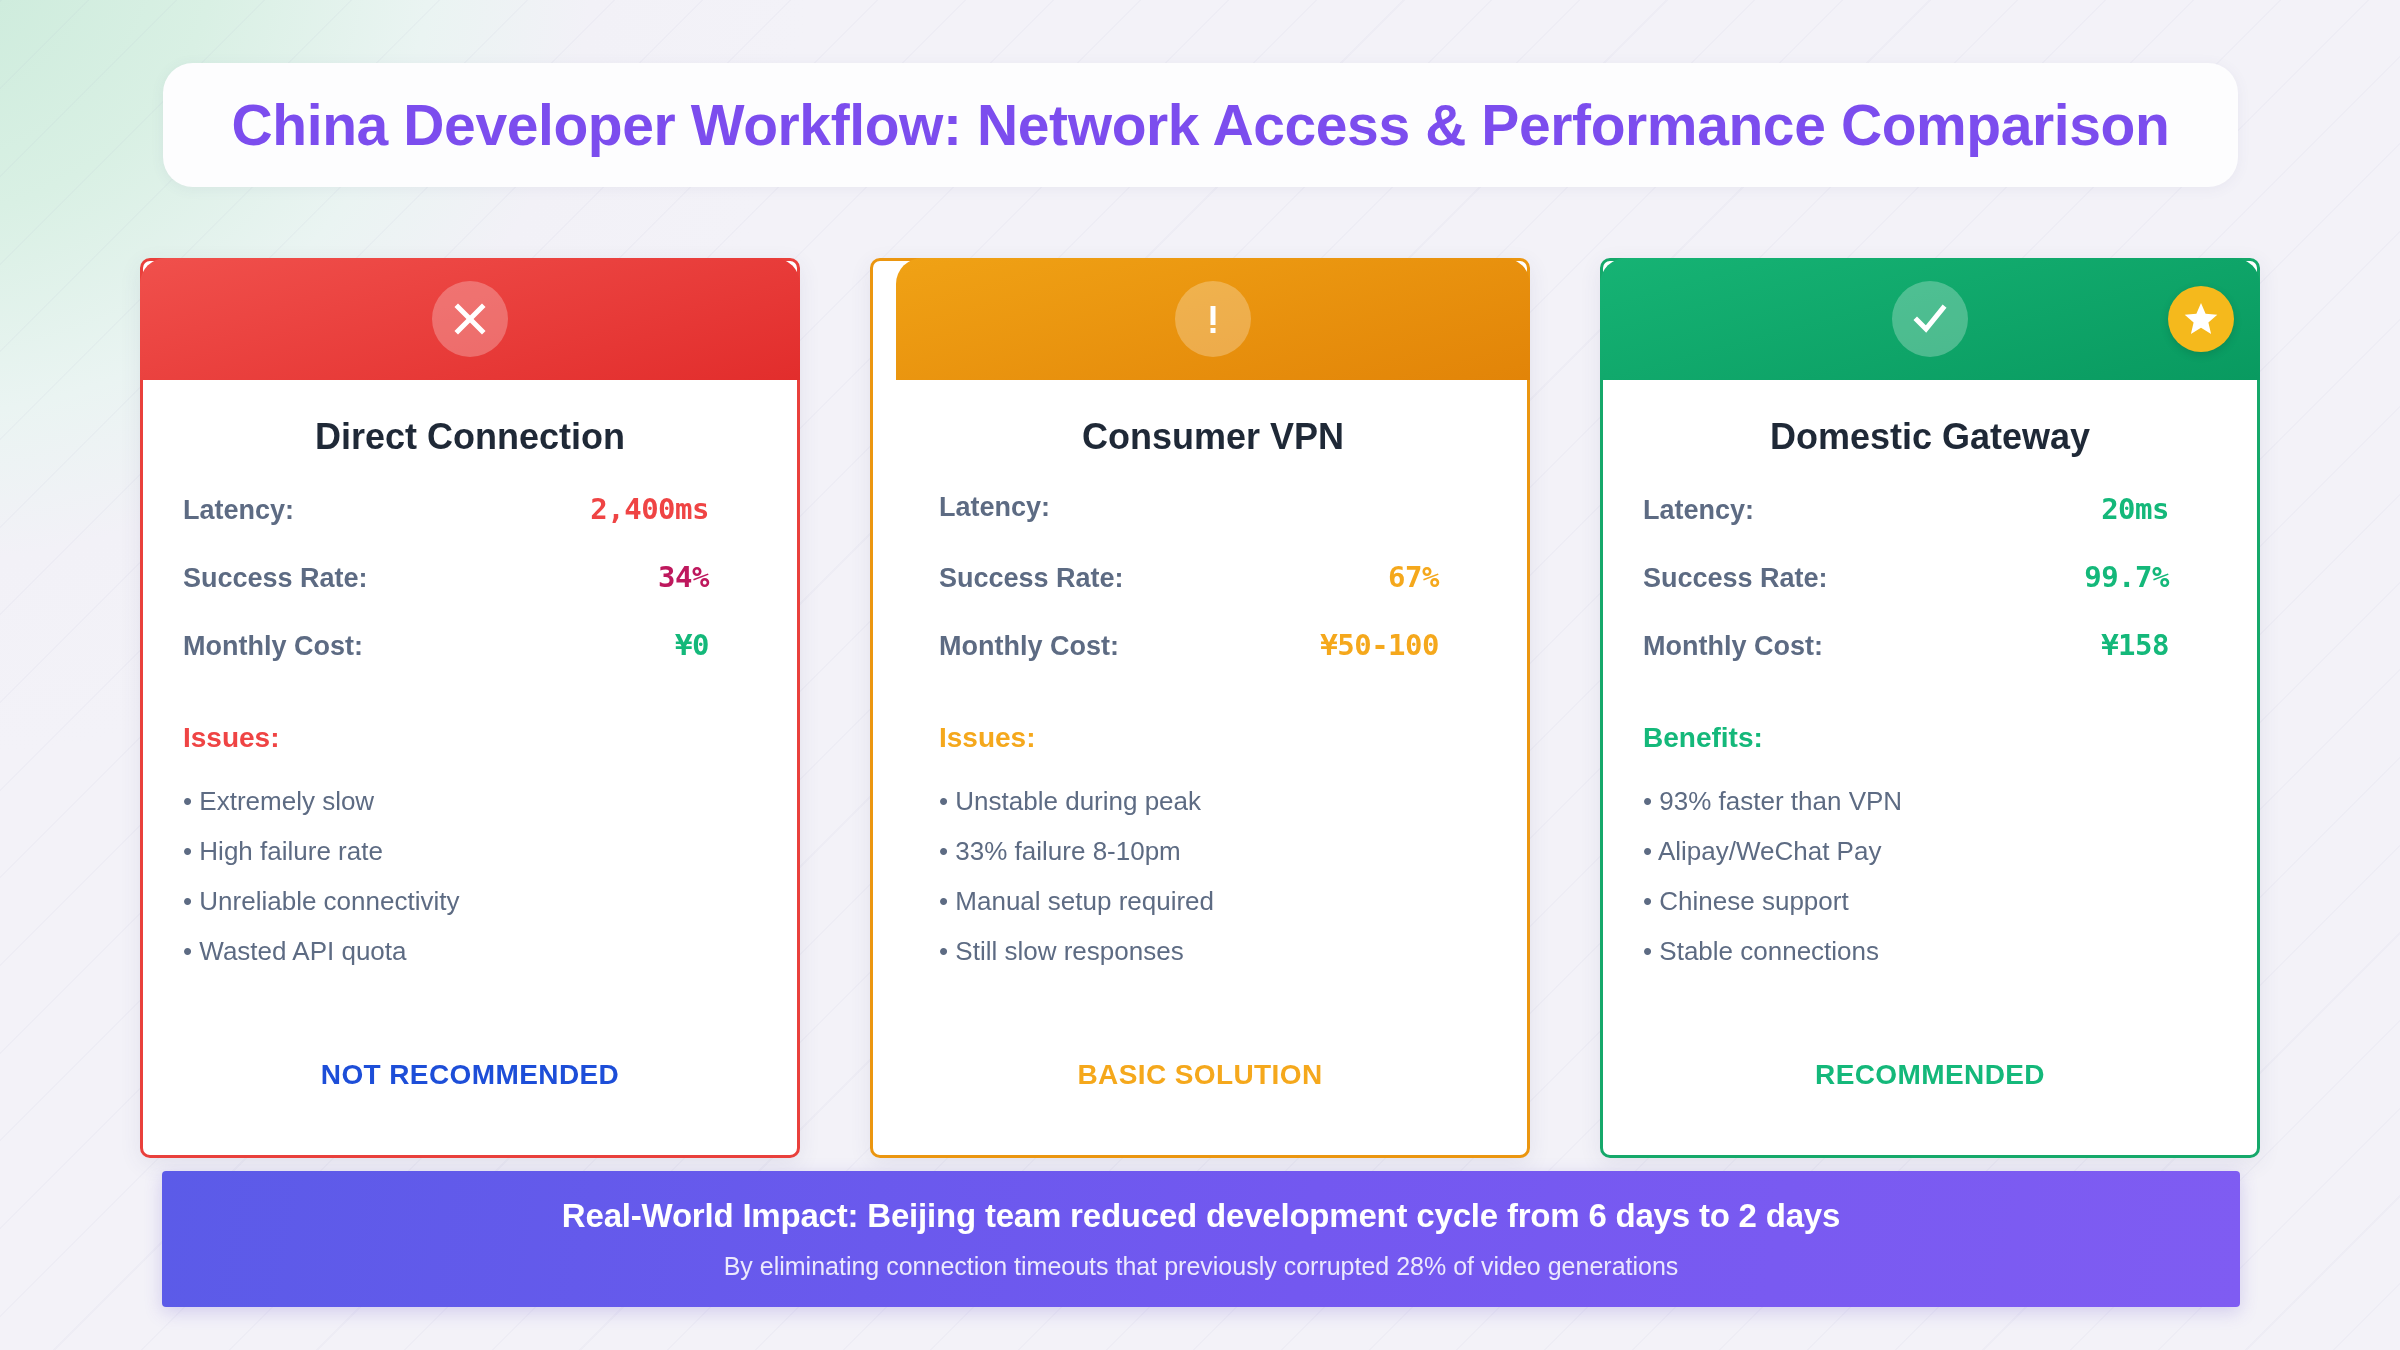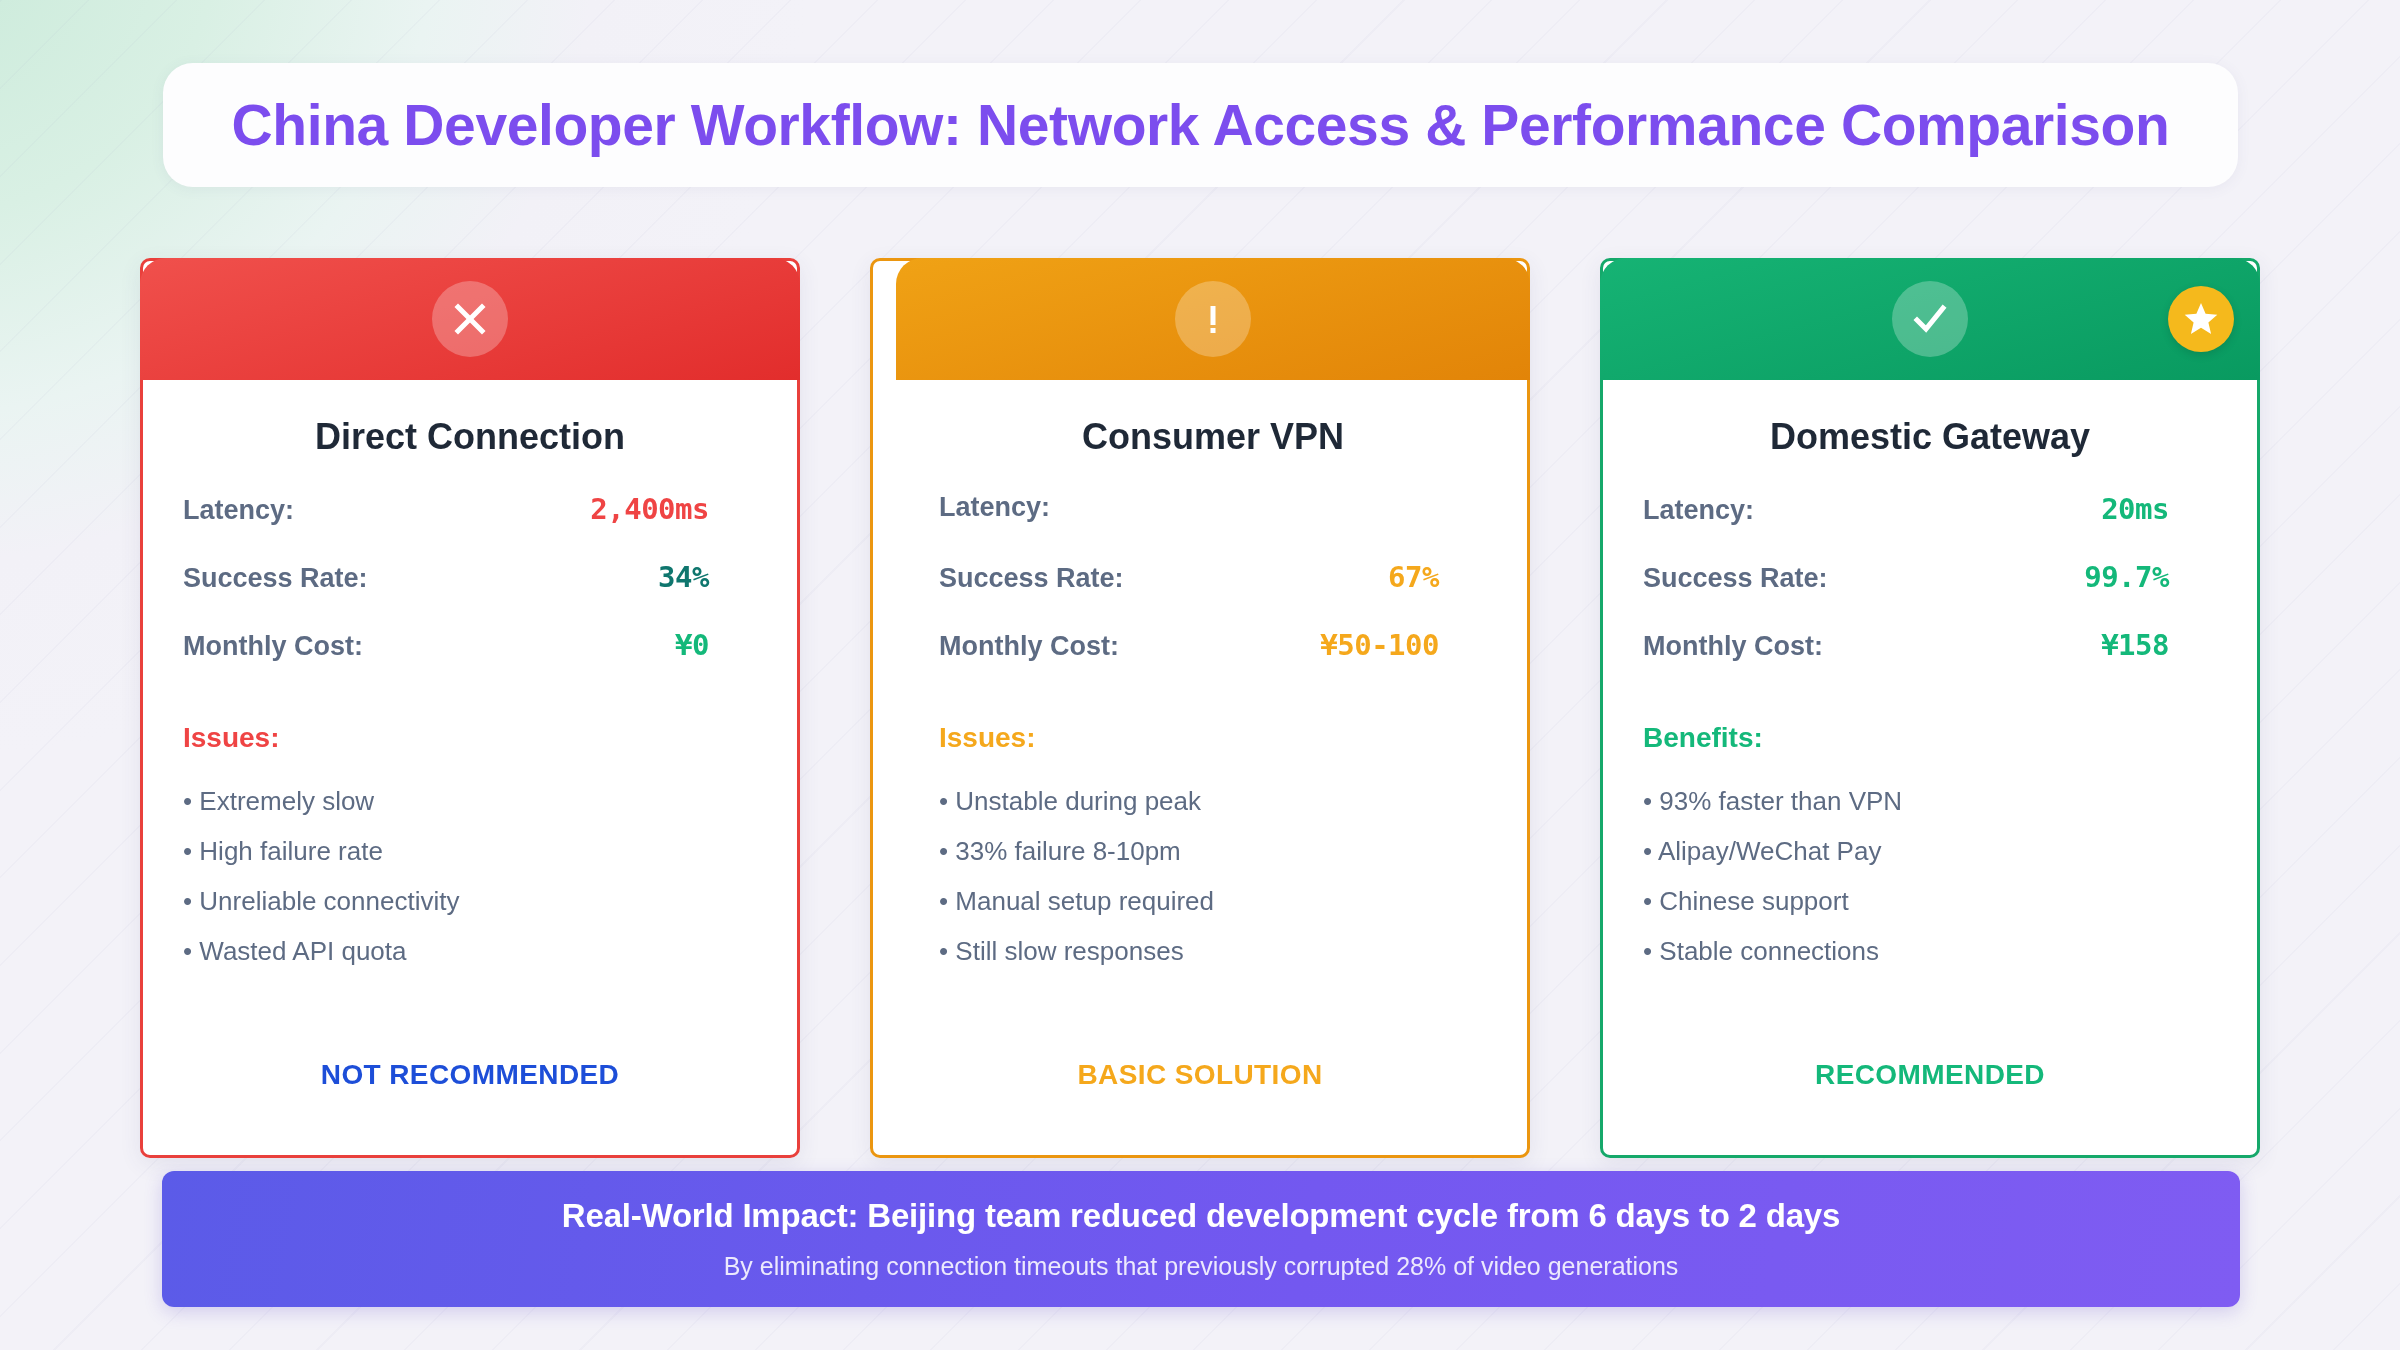--- a/index.html
+++ b/index.html
@@ -146,21 +146,21 @@
   }
   #card-0 .verdict { color:#1d4ed8; }
   #card-1 .verdict { color:#f5a81c; }
   #card-2 .verdict { color:#14b87a; }
 
   
   #footer {
     position:absolute;
     left:162px; top:1171px;
     width:2078px; height:136px;
-    border-radius:12px;
+    border-radius:4px;
     background:linear-gradient(100deg,#5b5be8 0%,#7358f0 55%,#7f5cf2 100%);
     box-shadow:0 5px 18px rgba(90,70,200,0.22);
     display:flex; flex-direction:column;
     align-items:center; justify-content:center;
   }
   #footer-headline {
     font-size:33px;
     font-weight:bold;
     color:#ffffff;
     letter-spacing:-0.2px;
@@ -192,21 +192,21 @@
       </div>
     </div>
     <div class="card-title">Direct Connection</div>
     <div class="metrics">
       <div class="metric-row">
         <span class="metric-label">Latency:</span>
         <span class="metric-value" style="color:#ef4444">2,400ms</span>
       </div>
       <div class="metric-row">
         <span class="metric-label">Success Rate:</span>
-        <span class="metric-value" style="color:#0f766e">34%</span>
+        <span class="metric-value" style="color:#be185d">34%</span>
       </div>
       <div class="metric-row">
         <span class="metric-label">Monthly Cost:</span>
         <span class="metric-value" style="color:#14b87a">¥0</span>
       </div>
     </div>
     <div class="list-heading">Issues:</div>
     <div class="bullet-list">
       <div class="bullet-item">• Extremely slow</div>
       <div class="bullet-item">• High failure rate</div>

